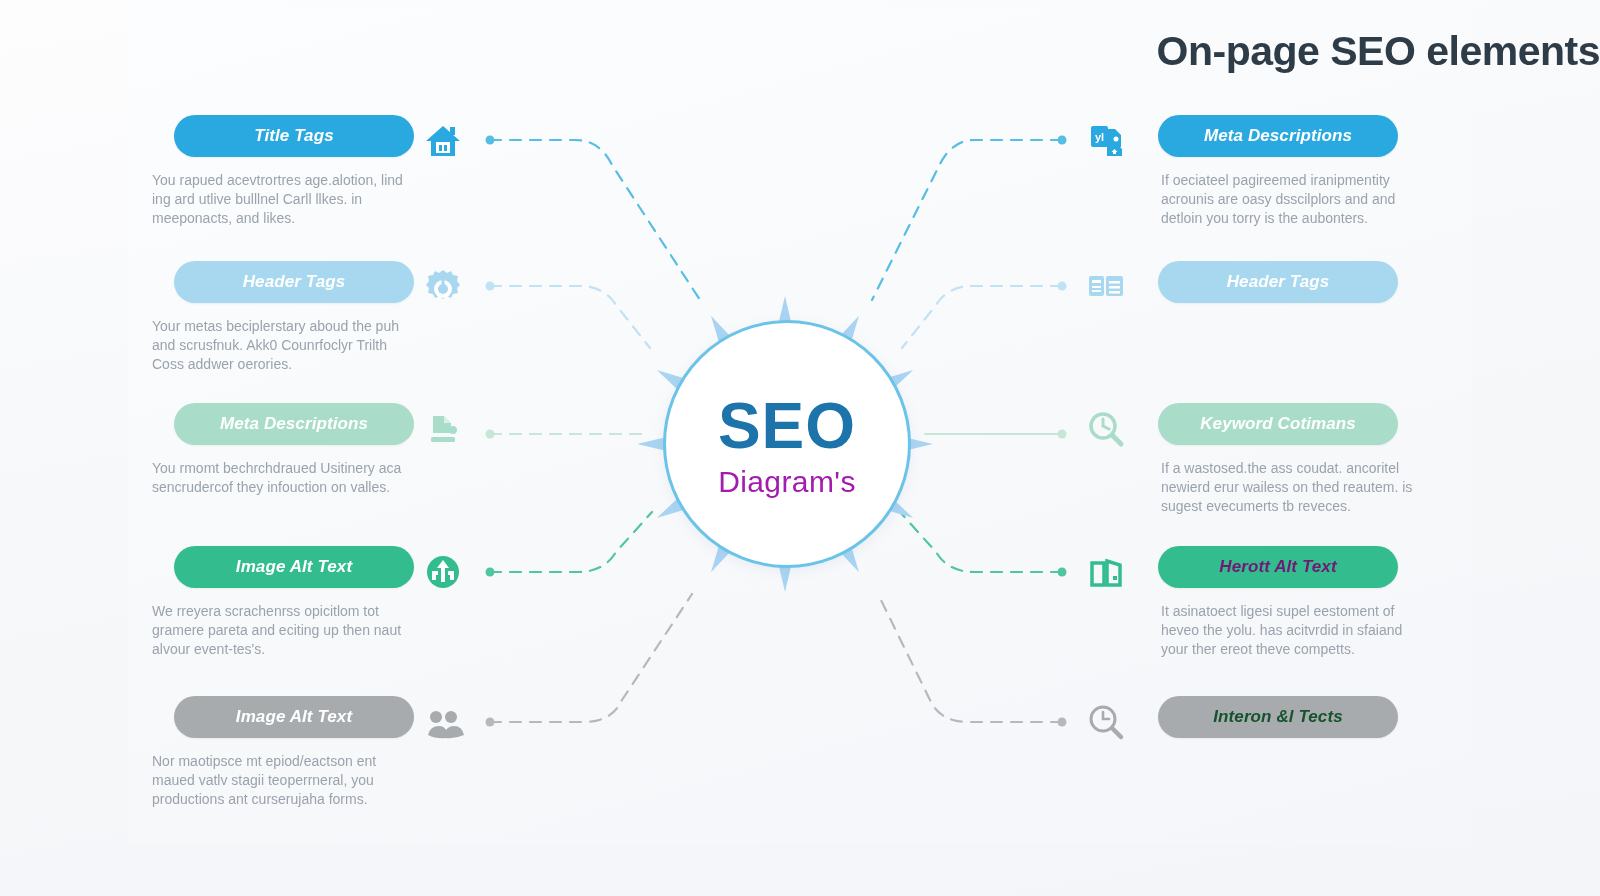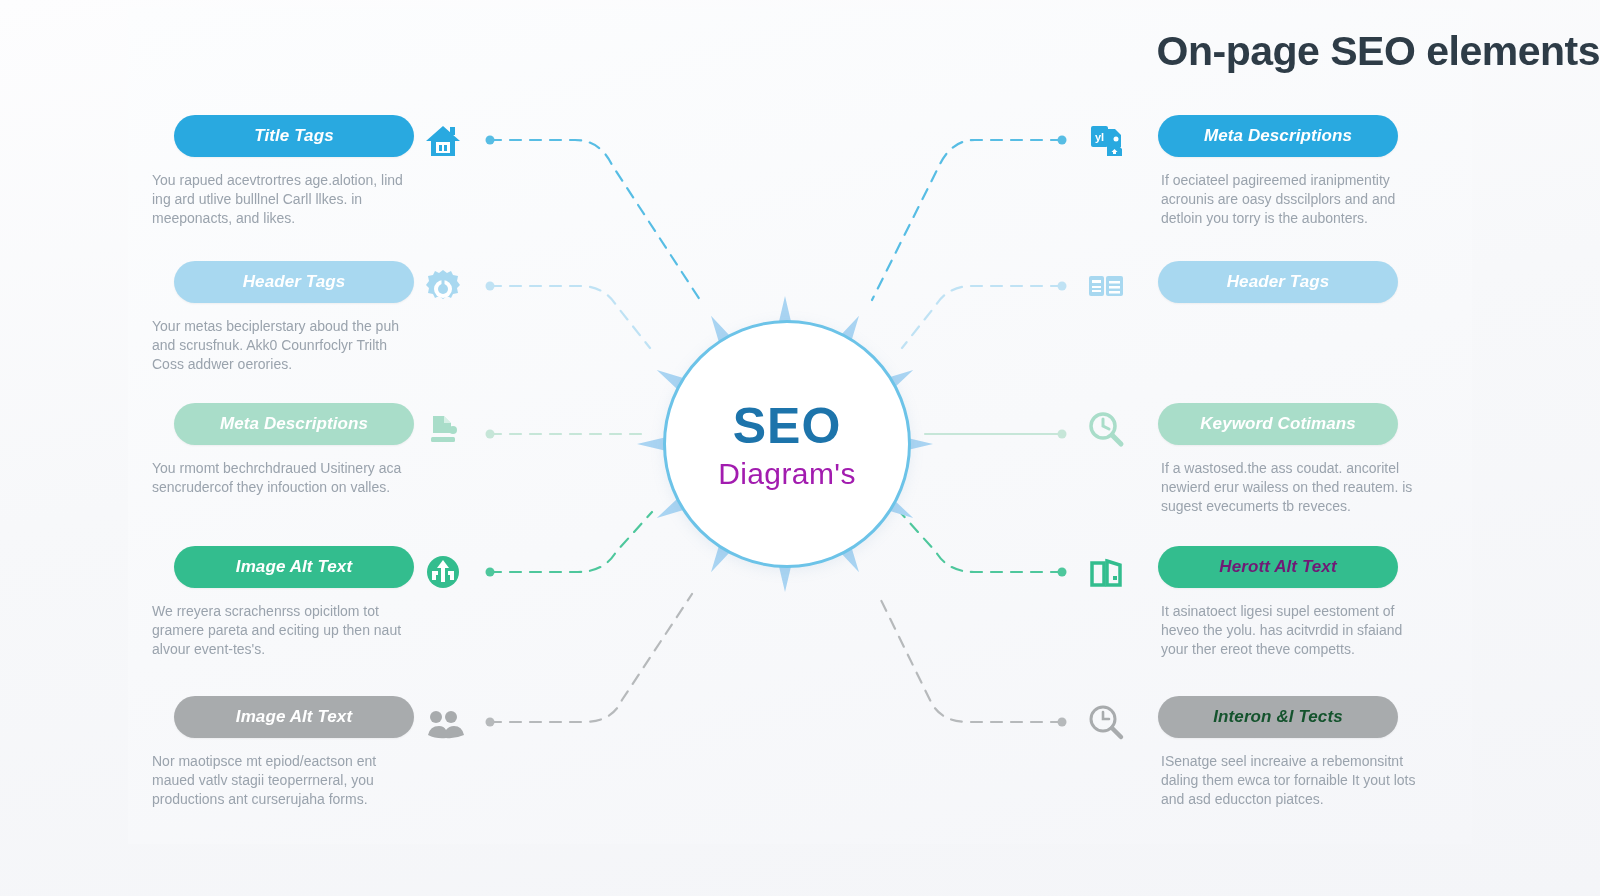--- a/index.html
+++ b/index.html
@@ -79,21 +79,21 @@
     left: 43px; top: 48px;
     width: 248px; height: 248px;
     border-radius: 50%;
     background: #ffffff;
     border: 3px solid #6cc3e8;
     display: flex; flex-direction: column;
     align-items: center; justify-content: center;
     box-shadow: 0 3px 14px rgba(120,160,200,0.13);
   }
   #hub-title {
-    font-size: 50px; font-weight: bold;
+    font-size: 64px; font-weight: bold;
     color: #1d74ab; letter-spacing: 1px;
   }
   #hub-subtitle {
     font-size: 30px; color: #a21caf;
     margin-top: 2px; letter-spacing: 0.4px;
   }
   
   #wires { position: absolute; left: 0; top: 0; width: 1600px; height: 896px; }
 </style>
 </head>
@@ -261,16 +261,15 @@
         <div class="pill" style="background: rgb(51, 189, 142); color: #701a75;">Herott Alt Text</div>
         <div class="desc">It asinatoect ligesi supel eestoment of heveo the yolu. has acitvrdid in sfaiand your ther ereot theve competts.</div>
       </div>
       <div class="row right" style="top: 696px;">
         <div class="icon-slot"><svg width="46" height="46" viewBox="0 0 46 46">
             <circle cx="20" cy="20" r="12" fill="none" stroke="#a8abad" stroke-width="3"></circle>
                 <path d="M20 13 v7 h6" fill="none" stroke="#a8abad" stroke-width="2.6" stroke-linecap="round"></path>
                 <path d="M29 29 l9 9" stroke="#a8abad" stroke-width="4.5" stroke-linecap="round"></path>
           </svg></div>
         <div class="pill" style="background: rgb(168, 171, 173); color: #14532d;">Interon &amp;l Tects</div>
-        <div class="desc">ISenatge seel increaive a rebemonsitnt daling them ewca tor fornaible It yout lots and asd educcton piatces.</div>
       </div>
     </div>
 </div>
 
 </body></html>

